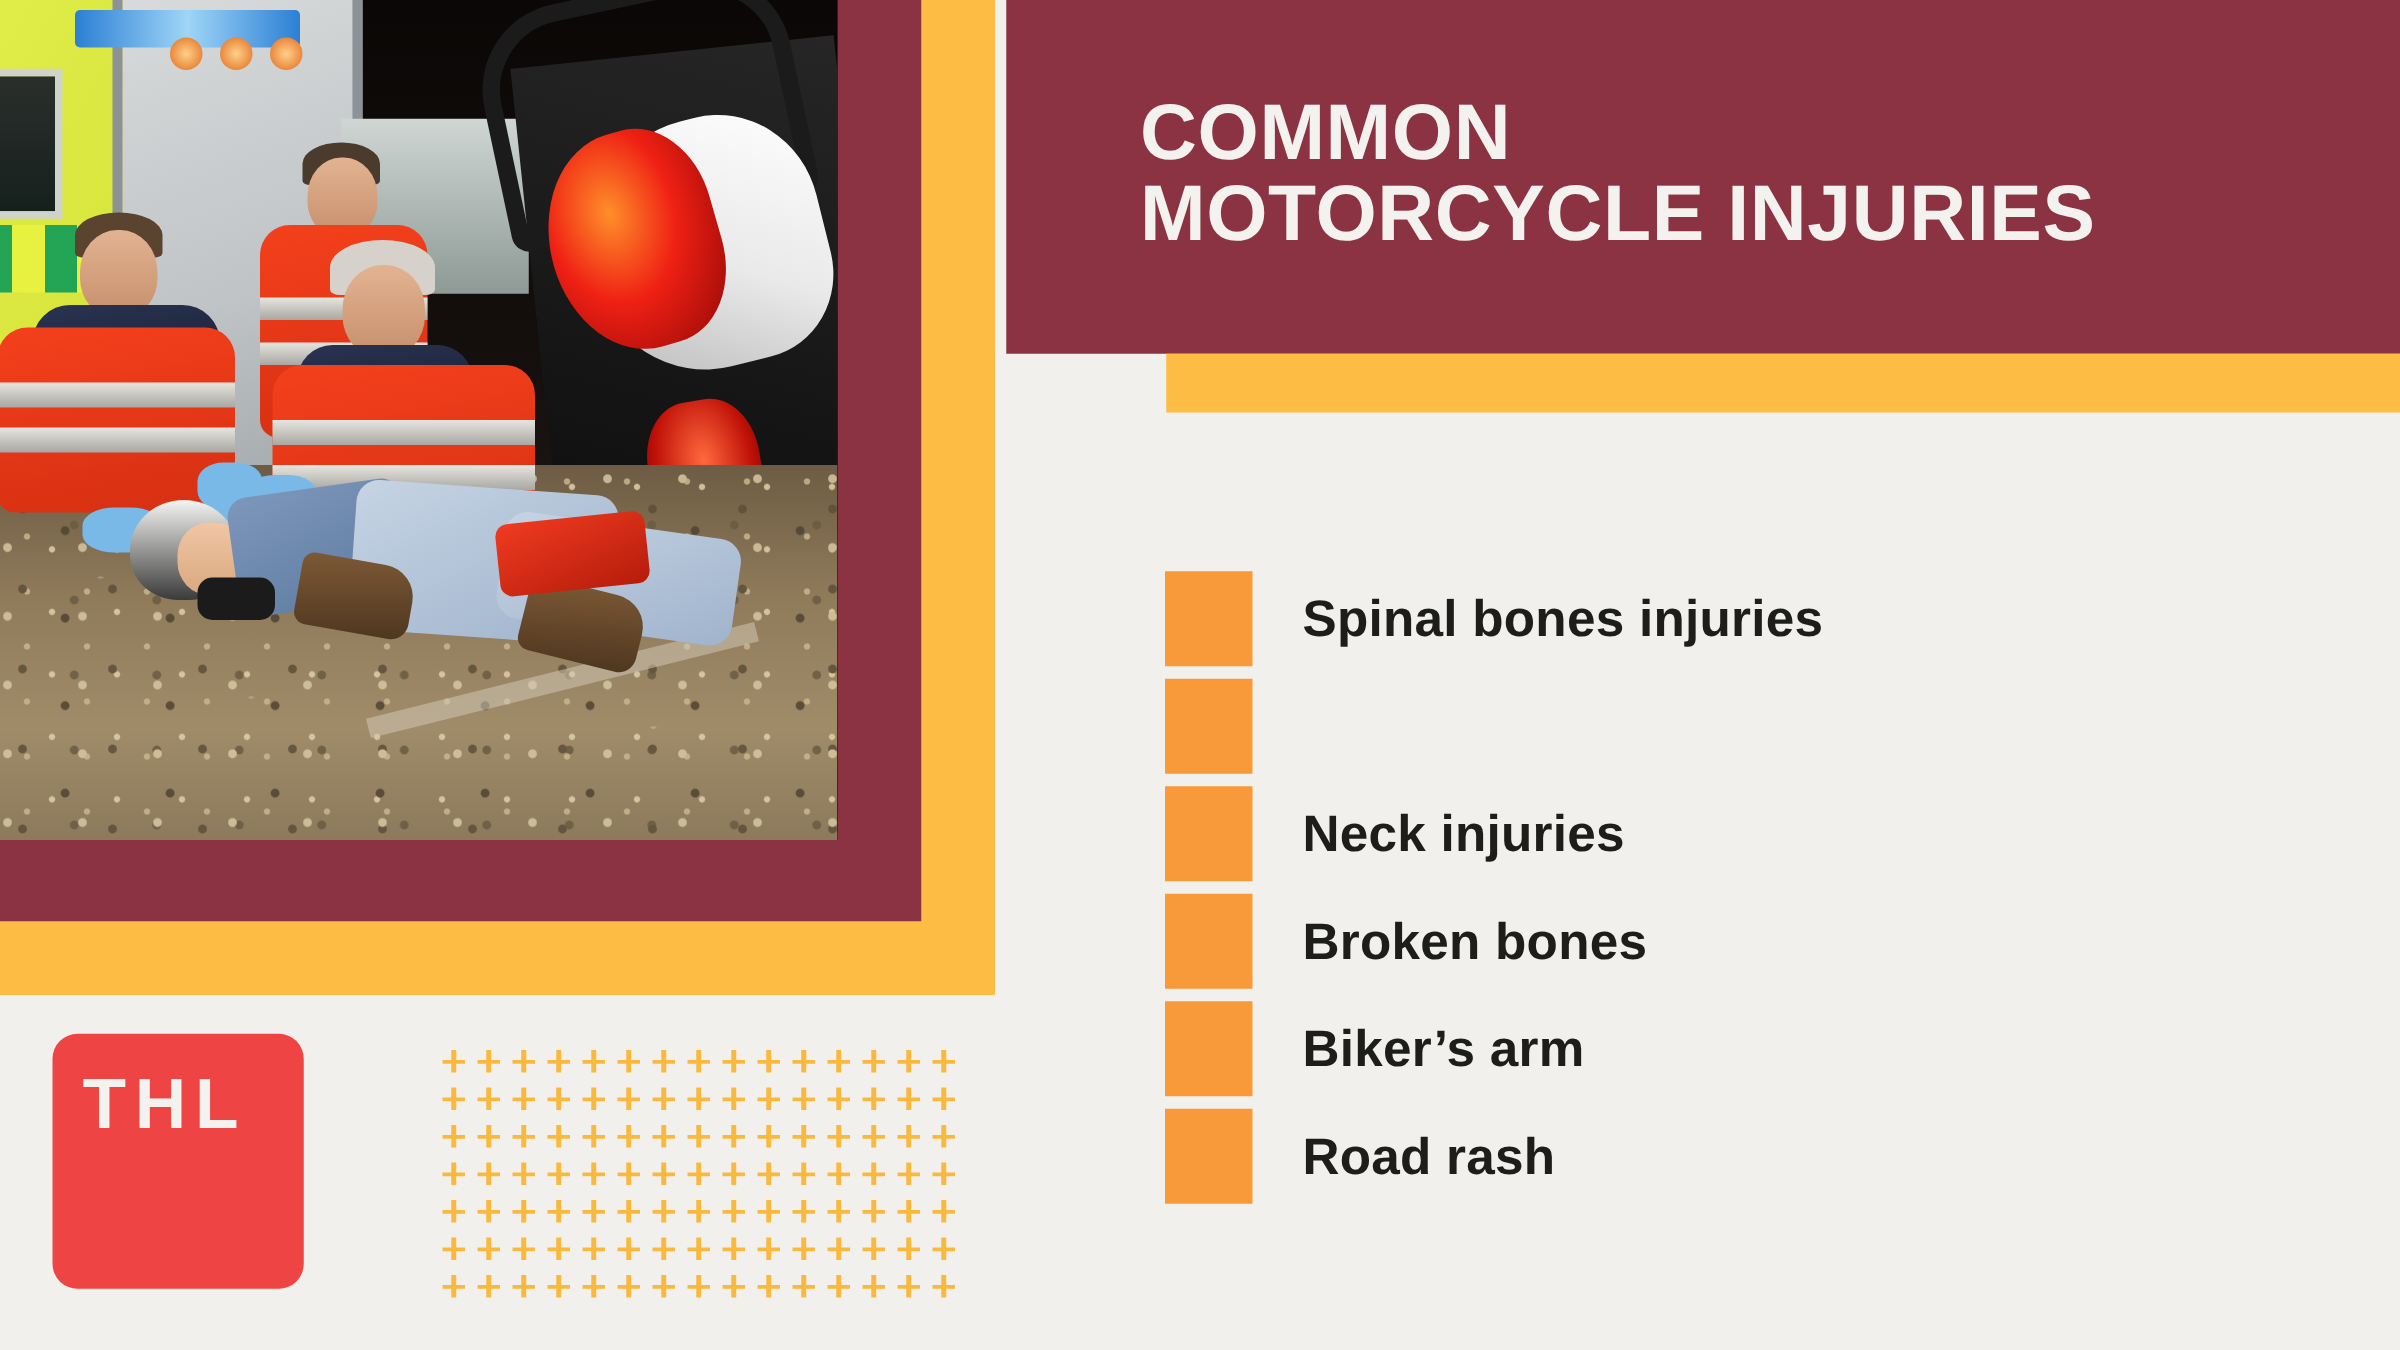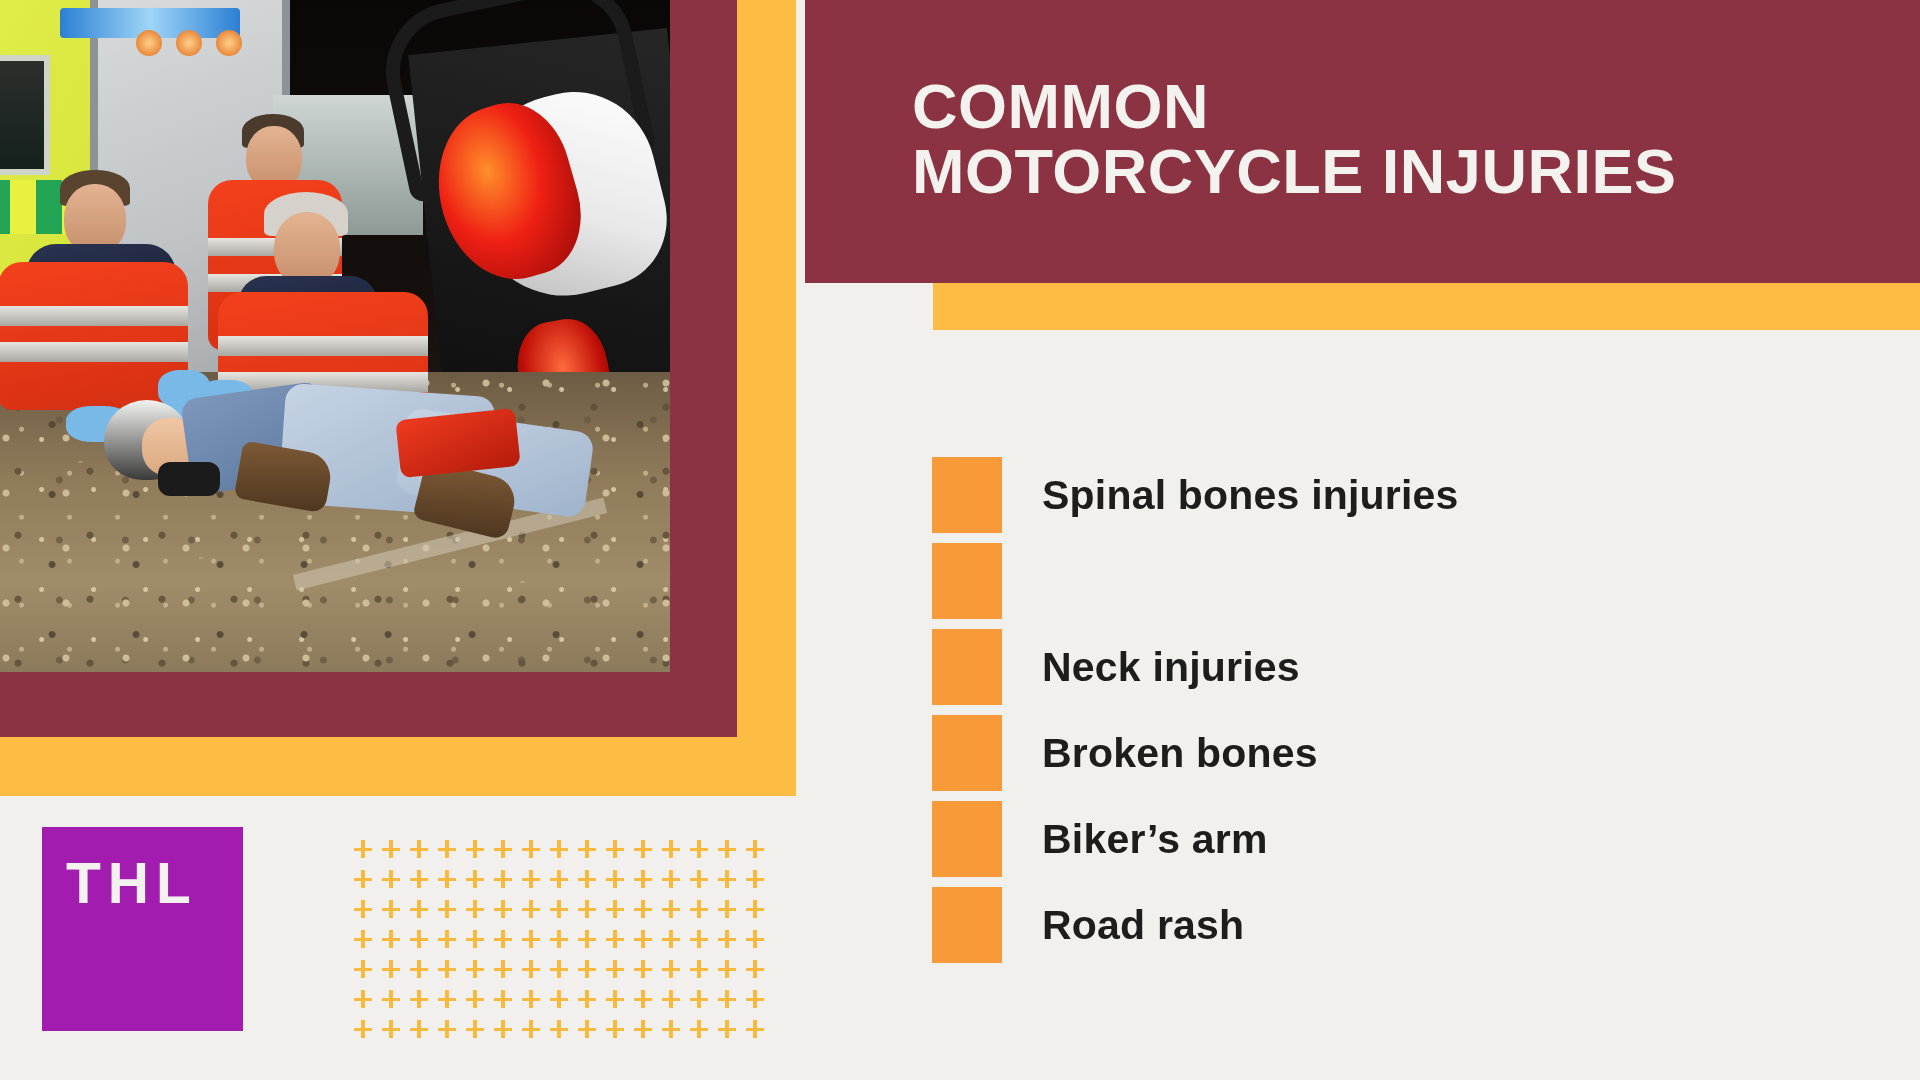--- a/index.html
+++ b/index.html
@@ -203,21 +203,22 @@
     font-weight:bold;
     color:#1d1d1b;
     letter-spacing:.2px;
     white-space:nowrap;
   }
 
   
   .logo-box {
     position:absolute; left:42px; top:827px;
     width:201px; height:204px;
-    background:#a21caf;
+    background:#ef4444;
+    border-radius:20px;
   }
   .logo-text {
     color:#f4f2ee;
     font-size:57px;
     font-weight:bold;
     letter-spacing:7px;
     padding:28px 0 0 24px;
     line-height:1;
   }
 

